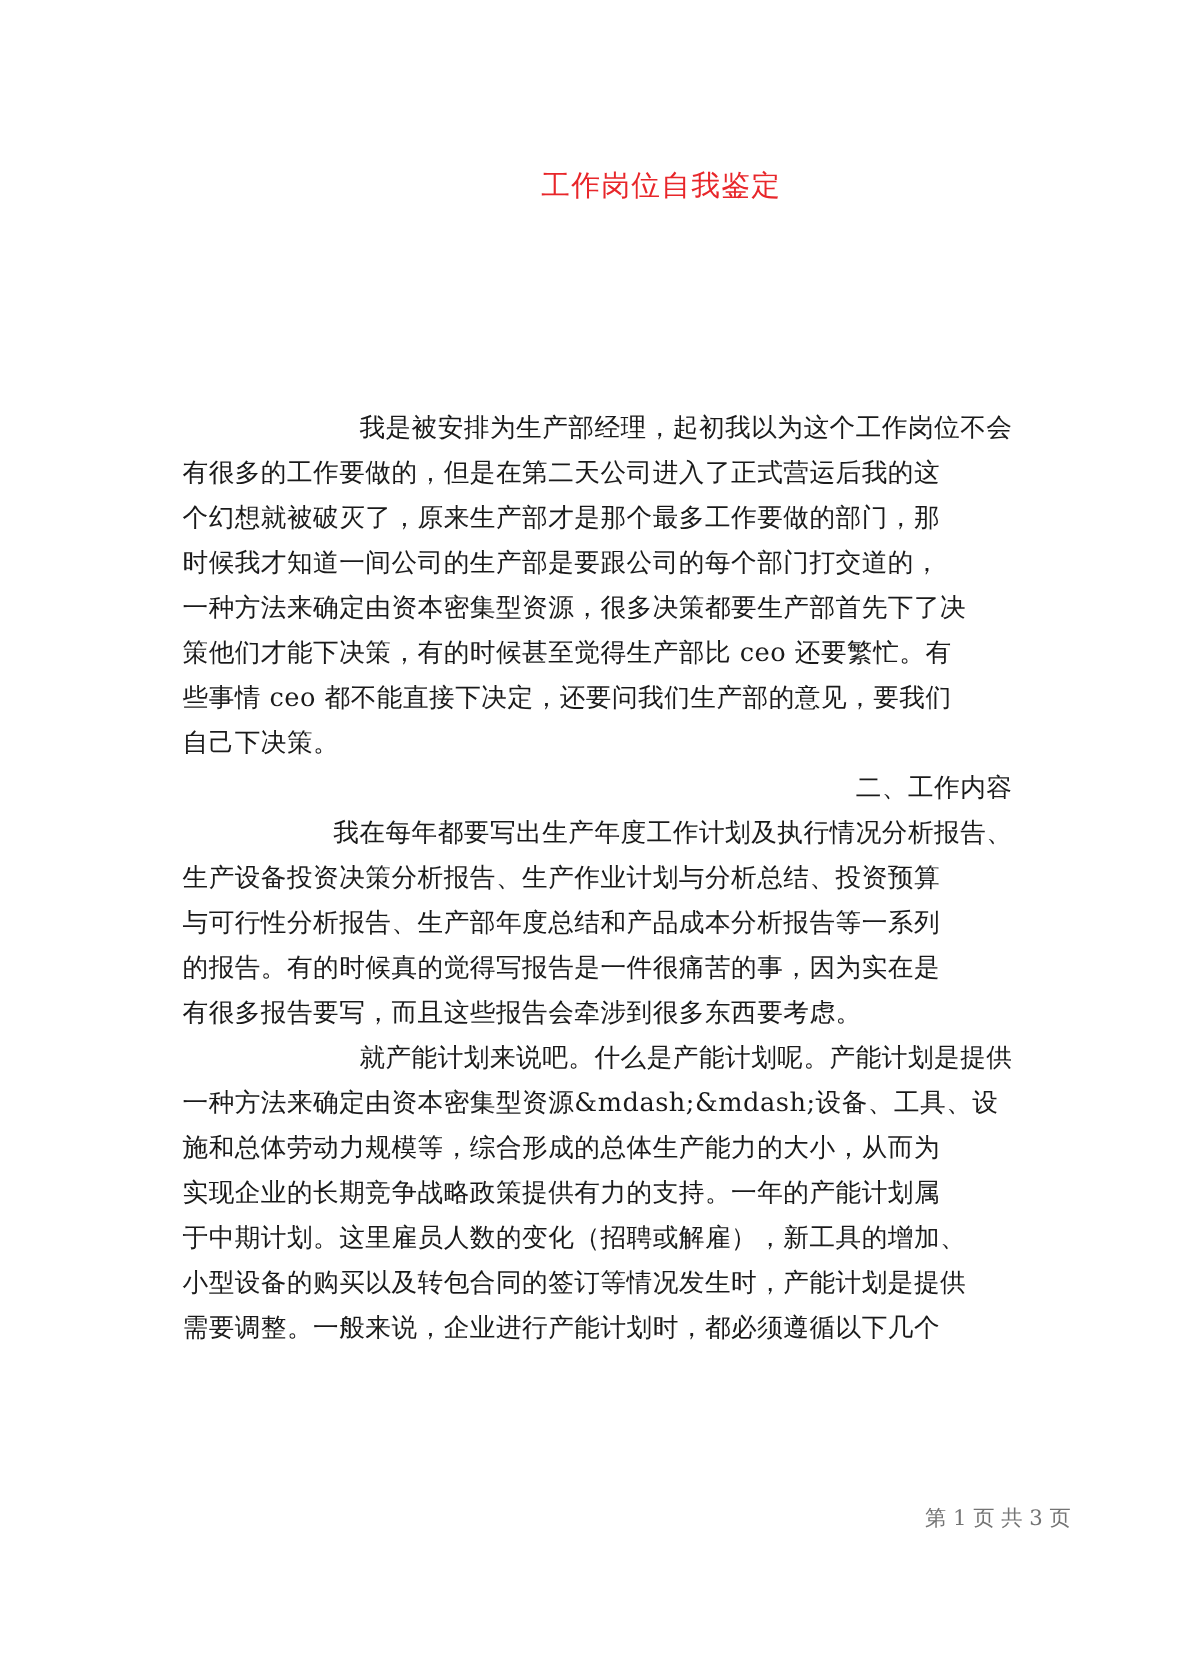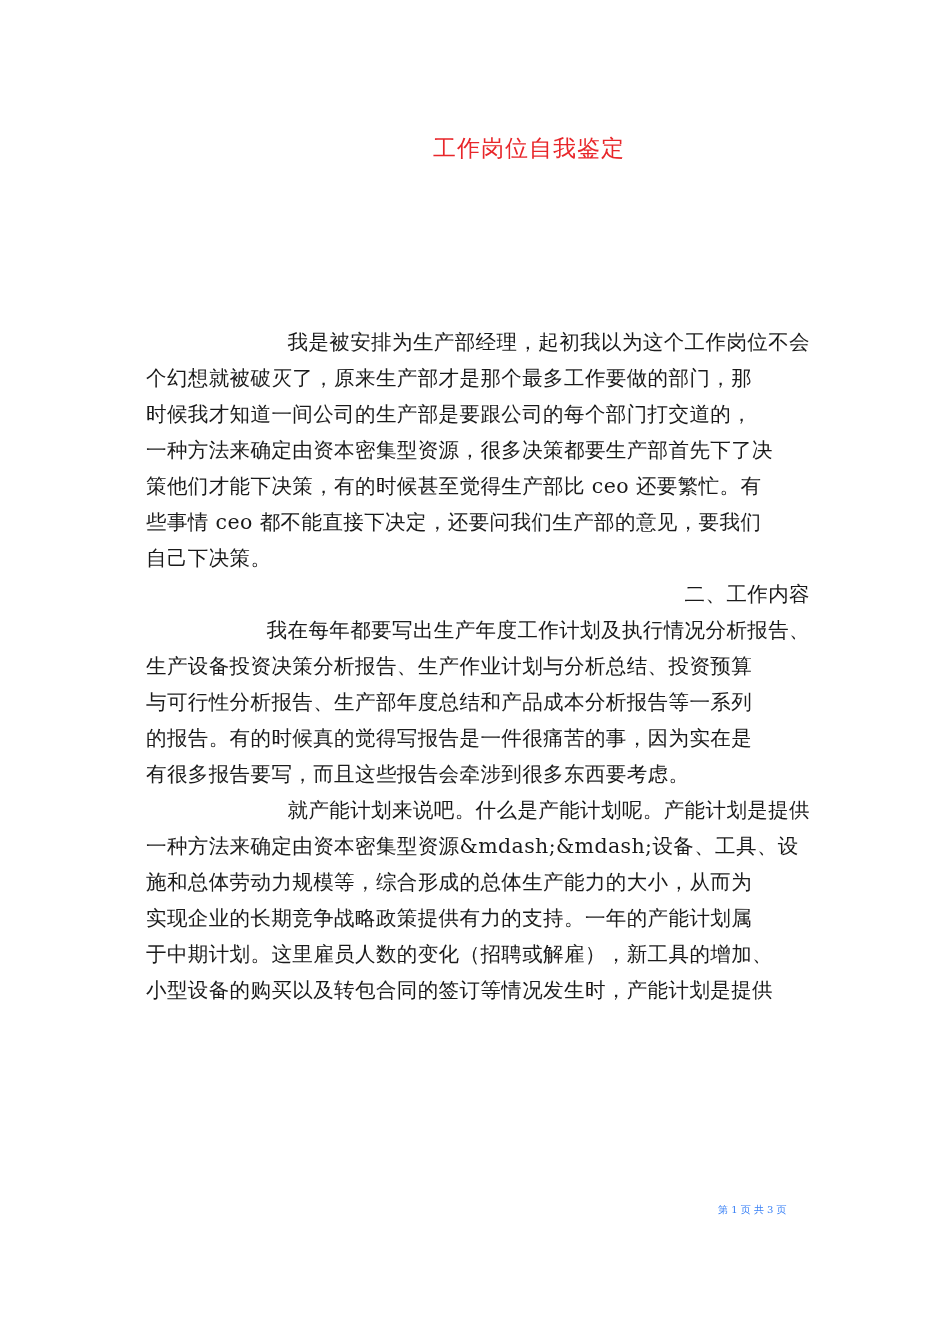--- a/index.html
+++ b/index.html
@@ -7,42 +7,44 @@
          font-family: "DejaVu Serif", "Liberation Serif", serif; color: #1a1a1a; }
   .title { position: absolute; left: 0; width: 950px; top: 133px; text-align: center;
            padding-left: 108px; box-sizing: border-box;
            font-family: "DejaVu Sans", "Liberation Sans", sans-serif;
            font-size: 23px; font-weight: normal; color: #e8262a; letter-spacing: 1px; }
   .body { position: absolute; left: 146px; top: 324px; width: 664px; }
   .line { height: 36px; line-height: 36px; font-size: 20.5px; white-space: nowrap;
           letter-spacing: 0.4px; }
   .indent-h { padding-left: 90px; }
   .indent-p { padding-left: 98px; text-align: right; }
-  .footer { position: absolute; left: 718px; top: 1203px; font-size: 10px; color: #3b82f6; }
+  .footer { position: absolute; left: 740px; top: 1203px; font-size: 17px; color: #737373; }
 </style>
 </head>
 <body>
 
 <div class="title">工作岗位自我鉴定</div>
 
 <div class="body">
   <div class="line indent-p">我是被安排为生产部经理，起初我以为这个工作岗位不会</div>
+  <div class="line">有很多的工作要做的，但是在第二天公司进入了正式营运后我的这</div>
   <div class="line">个幻想就被破灭了，原来生产部才是那个最多工作要做的部门，那</div>
   <div class="line">时候我才知道一间公司的生产部是要跟公司的每个部门打交道的，</div>
   <div class="line">一种方法来确定由资本密集型资源，很多决策都要生产部首先下了决</div>
   <div class="line">策他们才能下决策，有的时候甚至觉得生产部比 ceo 还要繁忙。有</div>
   <div class="line">些事情 ceo 都不能直接下决定，还要问我们生产部的意见，要我们</div>
   <div class="line">自己下决策。</div>
   <div class="line indent-p">二、工作内容</div>
   <div class="line indent-p">我在每年都要写出生产年度工作计划及执行情况分析报告、</div>
   <div class="line">生产设备投资决策分析报告、生产作业计划与分析总结、投资预算</div>
   <div class="line">与可行性分析报告、生产部年度总结和产品成本分析报告等一系列</div>
   <div class="line">的报告。有的时候真的觉得写报告是一件很痛苦的事，因为实在是</div>
   <div class="line">有很多报告要写，而且这些报告会牵涉到很多东西要考虑。</div>
   <div class="line indent-p">就产能计划来说吧。什么是产能计划呢。产能计划是提供</div>
   <div class="line">一种方法来确定由资本密集型资源&amp;mdash;&amp;mdash;设备、工具、设</div>
   <div class="line">施和总体劳动力规模等，综合形成的总体生产能力的大小，从而为</div>
   <div class="line">实现企业的长期竞争战略政策提供有力的支持。一年的产能计划属</div>
   <div class="line">于中期计划。这里雇员人数的变化（招聘或解雇），新工具的增加、</div>
   <div class="line">小型设备的购买以及转包合同的签订等情况发生时，产能计划是提供</div>
+  <div class="line">需要调整。一般来说，企业进行产能计划时，都必须遵循以下几个</div>
 </div>
 
 <div class="footer">第 1 页 共 3 页</div>
 
 </body></html>

